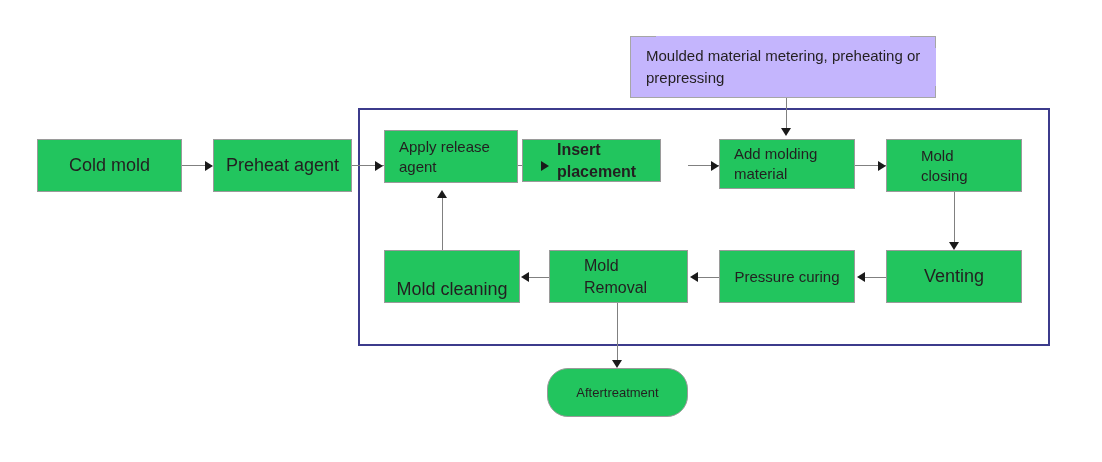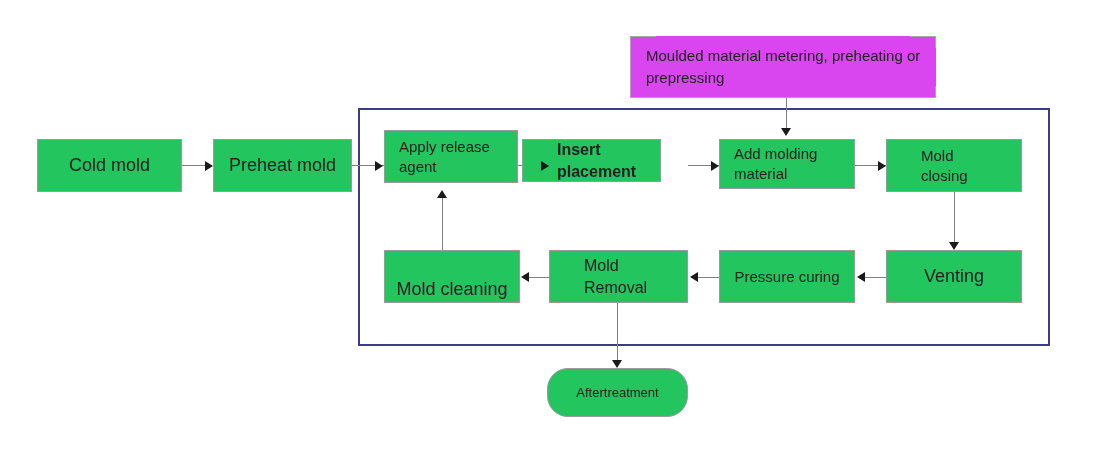--- a/index.html
+++ b/index.html
@@ -51,21 +51,21 @@
     box-sizing: border-box;
     border: 2px solid #3c3b8c;
     background: transparent;
     z-index: 2;
   }
 
   
   #annotation {
     position: absolute;
     box-sizing: border-box;
-    background: #d946ef;
+    background: #c4b5fd;
     z-index: 5;
     font-size: 15px;
     line-height: 1.45;
     color: #231f20;
     padding: 9px 14px 0 16px;
   }
   .brk {
     position: absolute;
     background: #a6a6a6;
   }
@@ -128,21 +128,21 @@
   <div class="arrow down" style="left:781px; top:128px;"></div>
 
   <div class="node center fs18" style="left:37px; top:139px; width:145px; height:53px;">
     <span class="label">Cold mold</span>
   </div>
 
   <div class="ln h" style="left:182px; top:165px; width:30px;"></div>
   <div class="arrow right" style="left:205px; top:161px;"></div>
 
   <div class="node center fs18" style="left:213px; top:139px; width:139px; height:53px;">
-    <span class="label">Preheat mold</span>
+    <span class="label">Preheat agent</span>
   </div>
 
   <div class="ln h" style="left:352px; top:165px; width:32px;"></div>
   <div class="arrow right" style="left:375px; top:161px;"></div>
 
   <div class="node left-pad fs15" style="left:384px; top:130px; width:134px; height:53px;">
     <span class="label">Apply release
 agent</span>
   </div>
 

